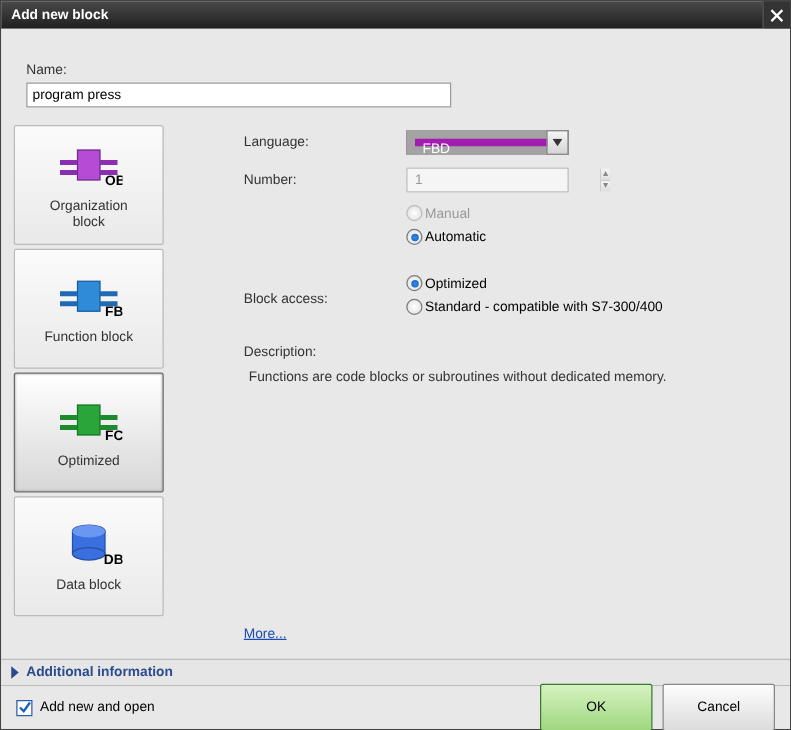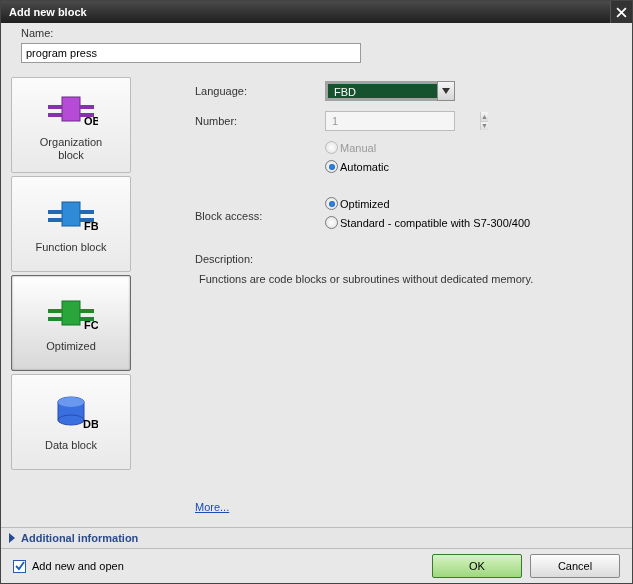--- a/index.html
+++ b/index.html
@@ -2,35 +2,35 @@
 <html><head>
 <meta charset="utf-8">
 <style>
   * { box-sizing: border-box; font-family: Tahoma, Arial, sans-serif; font-size: 11px; }
   body { margin:0; padding:0; background:#fff; }
   .window { width:633px; height:584px; background:#e8e8e8; border:1px solid #444; display:flex; flex-direction:column; }
   .titlebar { height:22px; background:linear-gradient(#4a4a4a,#1f1f1f); color:#fff; display:flex; align-items:center; justify-content:space-between; padding:0 0 0 8px; font-weight:bold; }
   .titlebar .close { width:22px; height:22px; background:#333; color:#fff; display:flex; align-items:center; justify-content:center; cursor:pointer; border-left:1px solid #555;}
   .titlebar .close svg { width:11px; height:11px; }
   .body { flex:1; display:flex; flex-direction:column; background:#e8e8e8; }
-  .name-area { padding:4px 16px 10px 20px; }
+  .name-area { padding:27px 16px 10px 20px; }
   .name-area .label { color:#333; margin-bottom:4px; }
   .name-area input { width:340px; height:20px; border:1px solid #9a9a9a; padding:2px 4px; background:#fff; }
   .main { flex:1; display:flex; padding:4px 10px 6px 10px; gap:10px; }
   .sidebar { width:120px; display:flex; flex-direction:column; gap:3px; }
   .tile { width:100%; height:96px; border:1px solid #bbb; background:linear-gradient(#fbfbfb,#e9e9e9); display:flex; flex-direction:column; align-items:center; justify-content:center; border-radius:2px; cursor:pointer; padding:6px 2px; }
   .tile.selected { border:1px solid #6a6a6a; box-shadow:0 0 2px #888 inset; background:linear-gradient(#fff,#d7d7d7); }
   .tile .iconwrap { width:56px; height:42px; display:flex; align-items:center; justify-content:center; }
   .tile .caption { margin-top:6px; text-align:center; color:#333; line-height:1.2; }
   .detail { flex:1; padding:4px 8px 4px 6px; display:flex; flex-direction:column; position:relative;margin-left:48px; }
   .row { display:flex; align-items:center; margin-bottom:10px; }
   .row .lab { width:130px; color:#333; }
   .row .ctl { flex:1; }
   .select { width:130px; height:20px; position:relative; }
-  .select .selbox { width:100%; height:100%; background:#14532d; color:#fff; padding:2px 20px 2px 6px; border:3px solid #a3a3a3; }
+  .select .selbox { width:100%; height:100%; background:#a21caf; color:#fff; padding:2px 20px 2px 6px; border:7px solid #a3a3a3; }
   .select .arrow { position:absolute; right:0; top:0; width:18px; height:20px; background:linear-gradient(#f5f5f5,#d5d5d5); border:1px solid #8b8b8b; display:flex; align-items:center; justify-content:center; }
   .spinner { width:130px; height:20px; display:flex; border:1px solid #bcbcbc; background:#f5f5f5; }
   .spinner input { flex:1; border:none; background:transparent; padding:2px 6px; color:#999; }
   .spinner .btns { width:16px; display:flex; flex-direction:column; border-left:1px solid #ccc; }
   .spinner .btns div { flex:1; display:flex; align-items:center; justify-content:center; background:linear-gradient(#f5f5f5,#ddd); color:#888; font-size:7px; }
   .spinner .btns div:first-child { border-bottom:1px solid #ccc; }
   .radio-row { display:flex; align-items:center; gap:2px; margin-bottom:6px; }
   .radio { width:13px; height:13px; border:1px solid #7a7a7a; border-radius:50%; background:radial-gradient(#fff,#ddd); display:flex; align-items:center; justify-content:center; }
   .radio.checked::after { content:""; width:6px; height:6px; border-radius:50%; background:radial-gradient(#3a8ce6,#0d5bbd); }
   .radio.disabled { border-color:#bbb; }
@@ -38,21 +38,21 @@
   .desc-txt { margin-top:8px; color:#333; padding-left:4px; }
   .more { color:#1b4db5; text-decoration:underline; cursor:pointer; position:absolute; bottom:8px; left:6px; }
   .addl { border-top:1px solid #bcbcbc; border-bottom:1px solid #bcbcbc; padding:4px 8px; display:flex; align-items:center; gap:6px; background:#e6e6e6; }
   .addl .tri { width:0; height:0; border-top:5px solid transparent; border-bottom:5px solid transparent; border-left:6px solid #2a4b8d; }
   .addl .txt { color:#2a4b8d; font-weight:bold; font-size:11px;}
   .footer { height:34px; display:flex; align-items:center; justify-content:space-between; padding:0 12px; background:#e8e8e8; }
   .left-foot { display:flex; align-items:center; gap:6px; }
   .chk { width:13px; height:13px; border:1px solid #2a5bab; background:#fff; display:flex; align-items:center; justify-content:center; }
   .chk svg { width:10px; height:10px; }
   .right-foot { display:flex; gap:8px; }
-  .btn { width:90px; height:24px; border:1px solid #888; background:linear-gradient(#fdfdfd,#dcdcdc); border-radius:2px; cursor:pointer; display:flex; align-items:center; justify-content:center; }
+  .btn { width:90px; height:38px; border:1px solid #888; background:linear-gradient(#fdfdfd,#dcdcdc); border-radius:2px; cursor:pointer; display:flex; align-items:center; justify-content:center; }
   .btn.ok { border:1px solid #3a7a2a; background:linear-gradient(#d6f3c1,#9fd77f); }
   .disabled-text { color:#999; }
 </style>
 </head>
 <body>
 
 <div class="window">
   <div class="titlebar">
     <span>Add new block</span>
     <div class="close">

